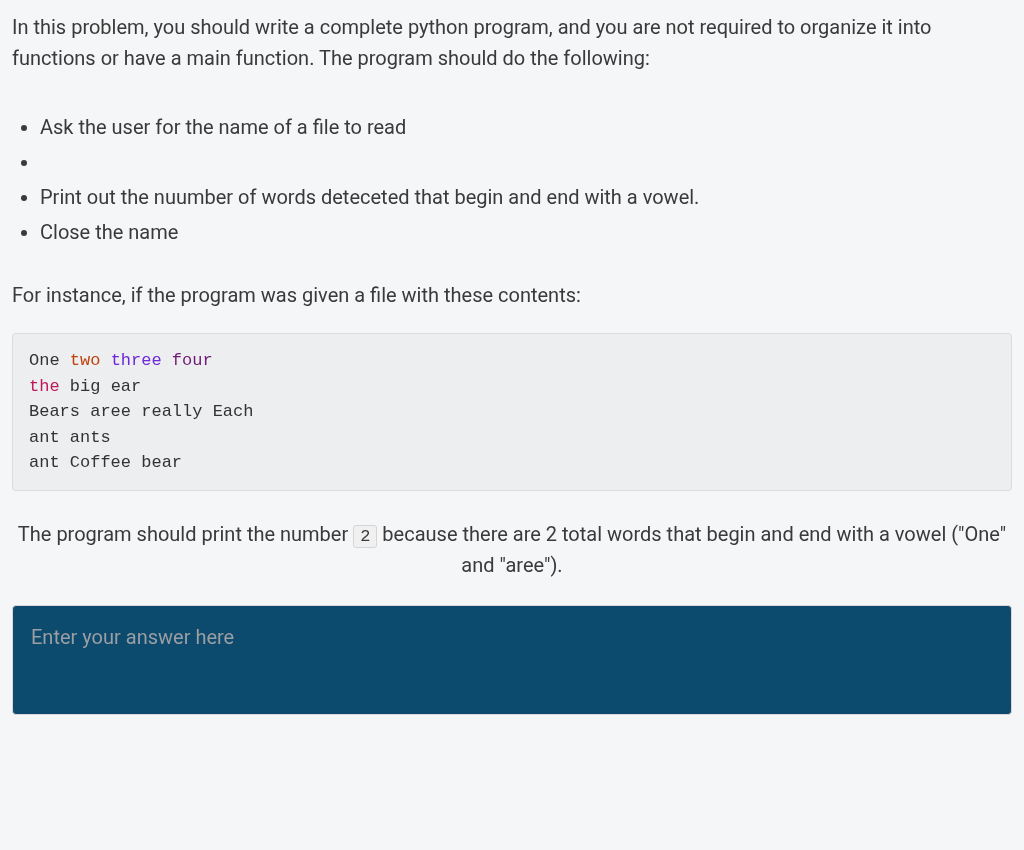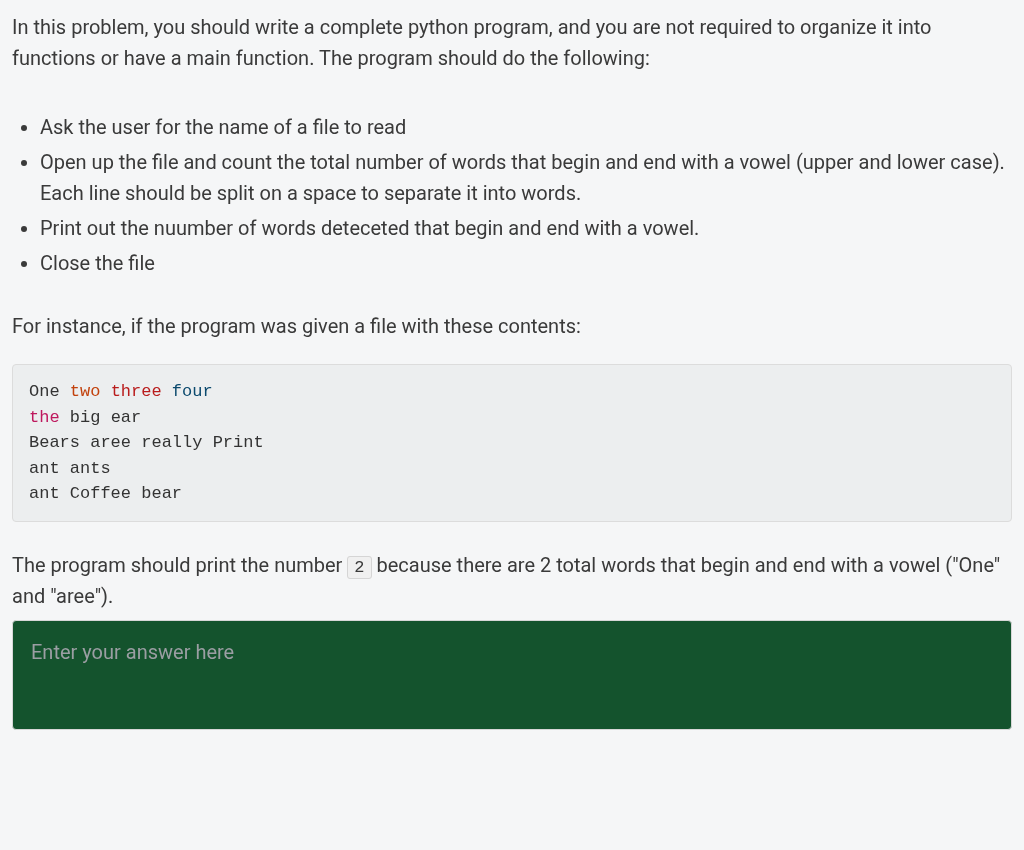--- a/index.html
+++ b/index.html
@@ -37,68 +37,68 @@
       padding: 14px 16px;
       font-family: "Courier New", Courier, monospace;
       font-size: 17px;
       line-height: 1.5;
       margin-bottom: 28px;
       white-space: pre;
       color: #333;
     }
     .code-line1 .w1 { color: #333; }
     .code-line1 .w2 { color: #c2410c; }
-    .code-line1 .w3 { color: #b91c1c; }
-    .code-line1 .w4 { color: #0c4a6e; }
+    .code-line1 .w3 { color: #6d28d9; }
+    .code-line1 .w4 { color: #701a75; }
     .code-line2 .w1 { color: #be185d; }
     .code-line2 .w2, .code-line2 .w3 { color: #333; }
     .code-line3 .w1, .code-line3 .w2, .code-line3 .w3, .code-line3 .w4 { color: #333; }
     .code-line4 .w1, .code-line4 .w2 { color: #333; }
     .code-line5 .w1, .code-line5 .w2, .code-line5 .w3 { color: #333; }
     .result-line {
-      margin-bottom: 8px;
+      margin-bottom: 24px;
+      text-align: center;
     }
     .inline-code {
       font-family: "Courier New", Courier, monospace;
       background: #f0f0f0;
       border: 1px solid #d5d5d5;
       border-radius: 3px;
       padding: 1px 6px;
       font-size: 17px;
     }
     .answer-box {
-      background: #14532d;
+      background: #0c4a6e;
       border: 1px solid #d7d7d7;
       border-radius: 4px;
       padding: 16px 18px;
       min-height: 110px;
       color: #9b9ea3;
       font-size: 20px;
     }
   </style>
 </head>
 <body>
 
 <div class="intro">In this problem, you should write a complete python program, and you are not required to organize it into functions or have a main function. The program should do the following:</div>
 
 <ul>
   <li>Ask the user for the name of a file to read</li>
   <li>
-    <span>Open up the file and count the total number of words that begin and end with a vowel (upper and lower case).</span><br>
-    <span>Each line should be split on a space to separate it into words.</span>
+    <br>
   </li>
   <li>Print out the nuumber of words deteceted that begin and end with a vowel.</li>
-  <li>Close the file</li>
+  <li>Close the name</li>
 </ul>
 
 <div class="between-text">For instance, if the program was given a file with these contents:</div>
 
 <div class="code-block"><span class="code-line1"><span class="w1">One</span> <span class="w2">two</span> <span class="w3">three</span> <span class="w4">four</span></span>
 <span class="code-line2"><span class="w1">the</span> <span class="w2">big</span> <span class="w3">ear</span></span>
-<span class="code-line3"><span class="w1">Bears</span> <span class="w2">aree</span> <span class="w3">really</span> <span class="w4">Print</span></span>
+<span class="code-line3"><span class="w1">Bears</span> <span class="w2">aree</span> <span class="w3">really</span> <span class="w4">Each</span></span>
 <span class="code-line4"><span class="w1">ant</span> <span class="w2">ants</span></span>
 <span class="code-line5"><span class="w1">ant</span> <span class="w2">Coffee</span> <span class="w3">bear</span></span></div>
 
 <div class="result-line">
   <span>The program should print the number </span><span class="inline-code">2</span><span> because there are 2 total words that begin and end with a vowel ("One" and "aree").</span>
 </div>
 
 <div class="answer-box">Enter your answer here</div>
 
 </body></html>

